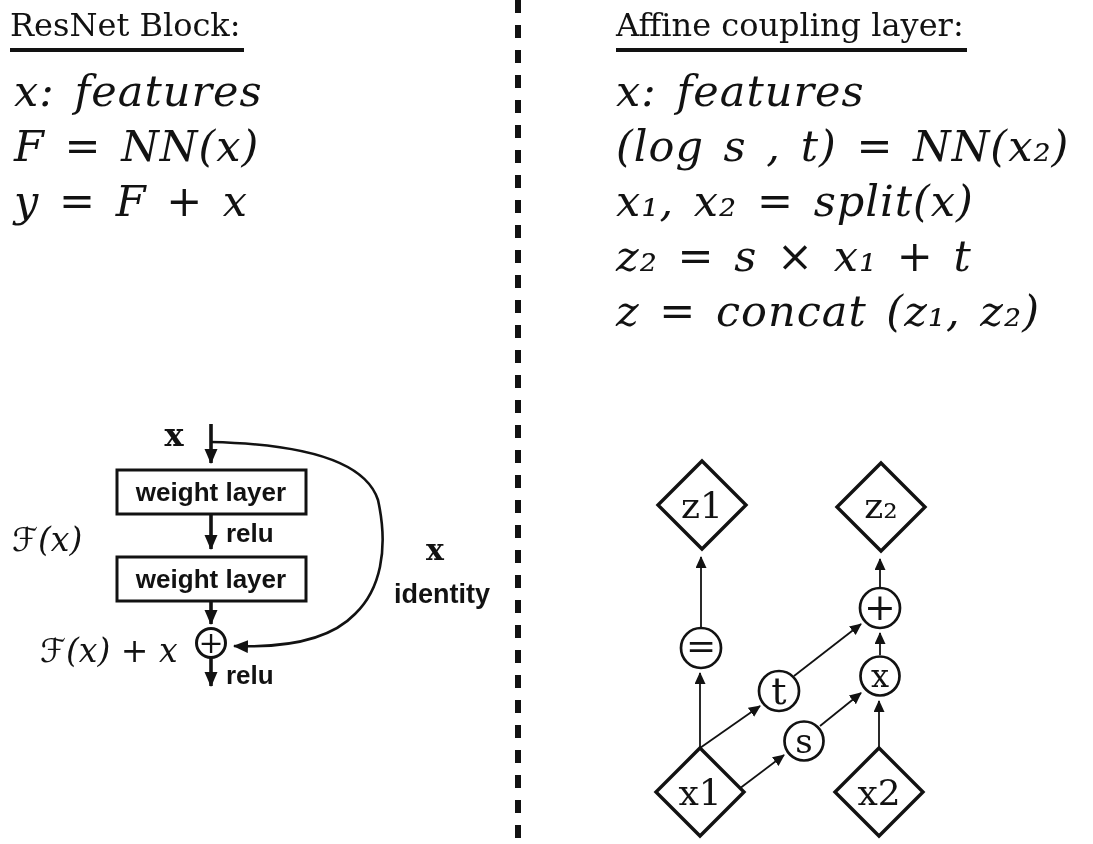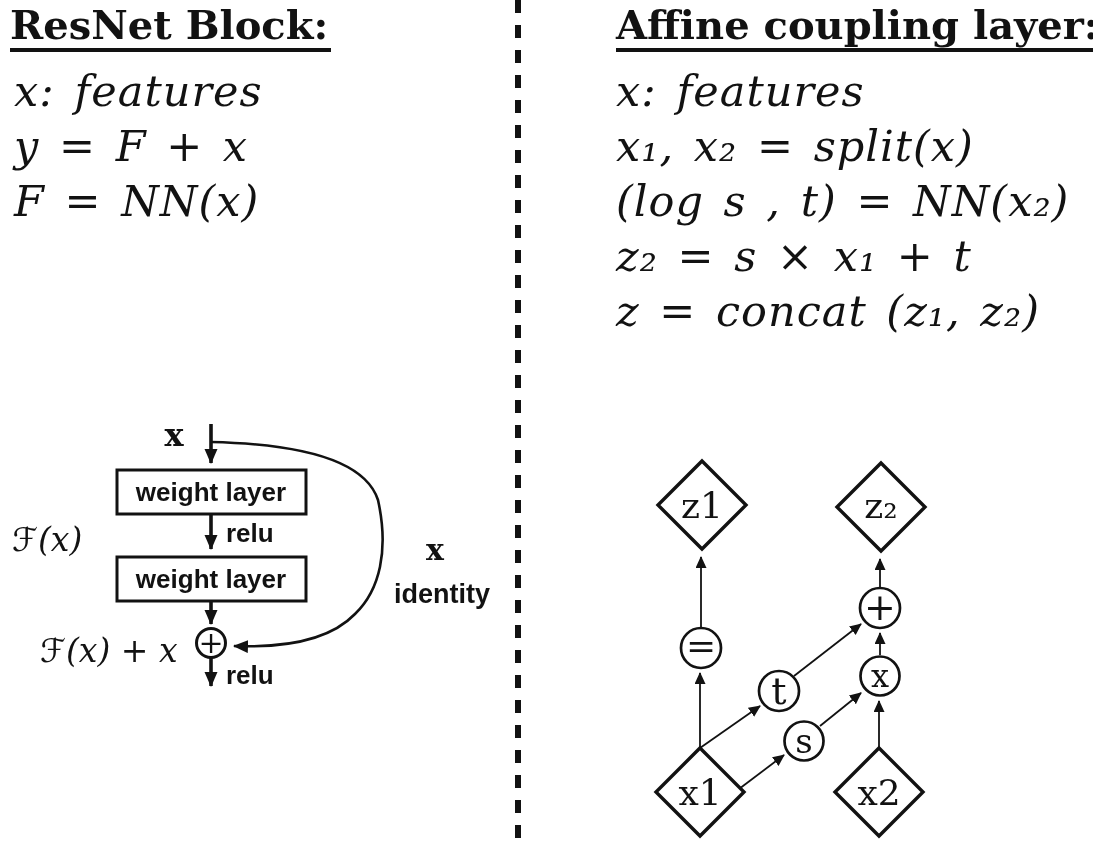--- a/index.html
+++ b/index.html
@@ -3,21 +3,21 @@
 <meta charset="utf-8">
 <style>
   html,body { margin:0; padding:0; background:#ffffff; }
   .stage {
     position:relative; width:1093px; height:844px; background:#ffffff;
     overflow:hidden; color:#121212;
     font-family:"DejaVu Serif","Liberation Serif",serif;
   }
   .panel-title {
     position:absolute; display:inline-block;
-    font-size:40px; font-weight:bold; line-height:44px;
+    font-size:32px; font-weight:normal; line-height:44px;
     border-bottom:4px solid #121212; padding:0 3px 1px 0;
     white-space:pre;
   }
   .t-left  { left:10px;  top:3px; }
   .t-right { left:616px; top:3px; }
   .eqs { position:absolute; top:64px; }
   .eqs-left  { left:14px; }
   .eqs-right { left:616px; }
   .eq {
     font-style:italic; font-size:43px; line-height:55px;
@@ -40,31 +40,31 @@
   .sv-sans  { font-family:"Liberation Sans","DejaVu Sans",sans-serif; font-weight:600; }
 </style>
 </head>
 <body>
 
 <div class="stage">
 
   <div class="panel-title t-left">ResNet Block:</div>
   <div class="eqs eqs-left">
     <div class="eq">x: features</div>
+    <div class="eq">F = NN(x)</div>
     <div class="eq">y = F + x</div>
-    <div class="eq">F = NN(x)</div>
   </div>
 
   <div class="divider"></div>
 
   <div class="panel-title t-right">Affine coupling layer:</div>
   <div class="eqs eqs-right">
     <div class="eq">x: features</div>
+    <div class="eq">(log s , t) = NN(x₂)</div>
     <div class="eq">x₁, x₂ = split(x)</div>
-    <div class="eq">(log s , t) = NN(x₂)</div>
     <div class="eq">z₂ = s × x₁ + t</div>
     <div class="eq">z = concat (z₁, z₂)</div>
   </div>
 
   <svg class="overlay" width="1093" height="844" viewBox="0 0 1093 844">
     <defs>
       <marker id="arrBig" markerUnits="userSpaceOnUse" markerWidth="16" markerHeight="14" refX="14" refY="6.5" orient="auto">
         <path d="M0,0 L15,6.5 L0,13 Z" fill="#121212"></path>
       </marker>
       <marker id="arrSm" markerUnits="userSpaceOnUse" markerWidth="14" markerHeight="12" refX="11" refY="5.5" orient="auto">

